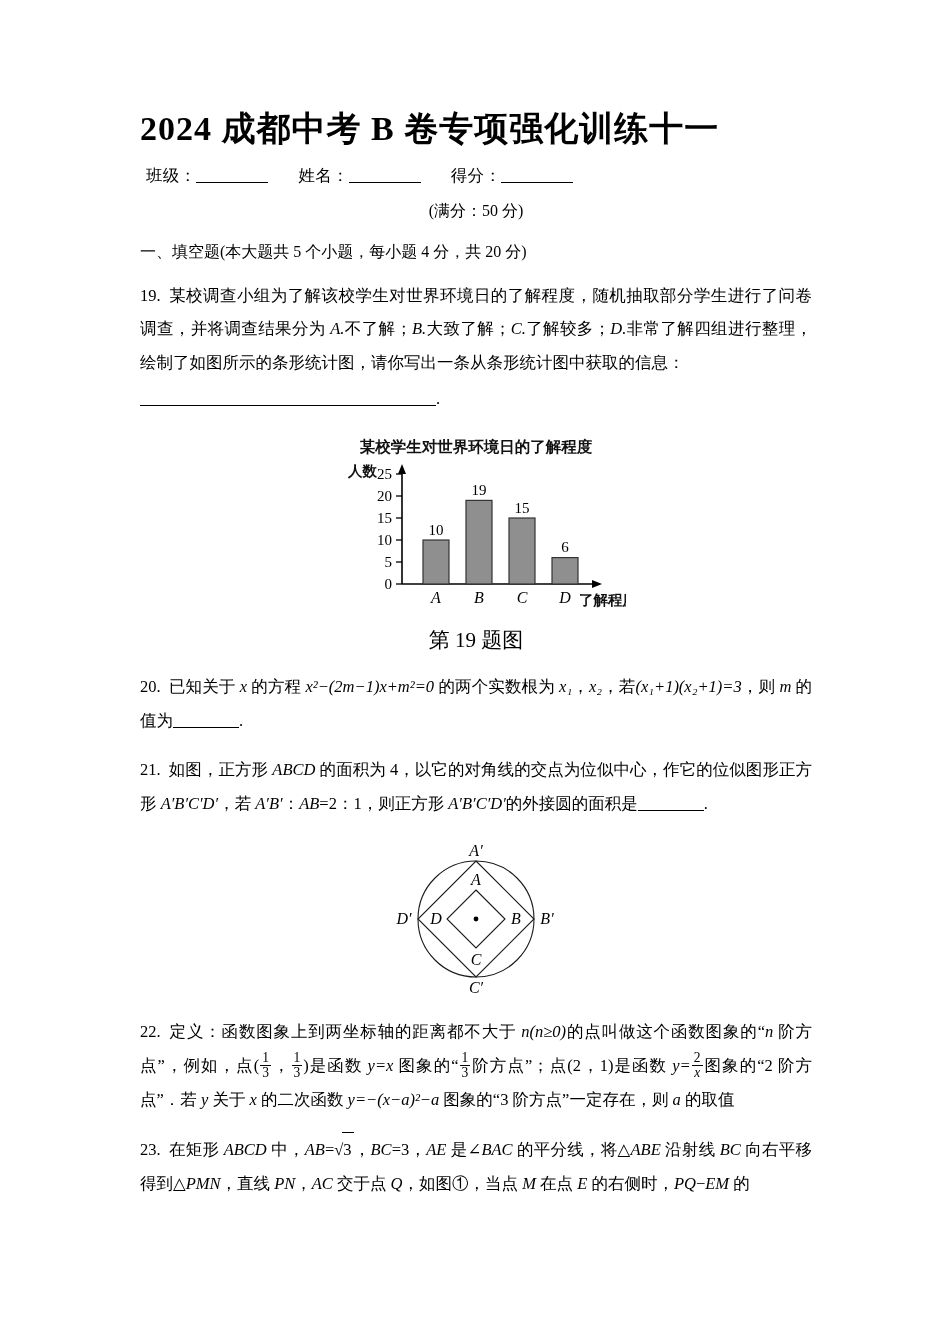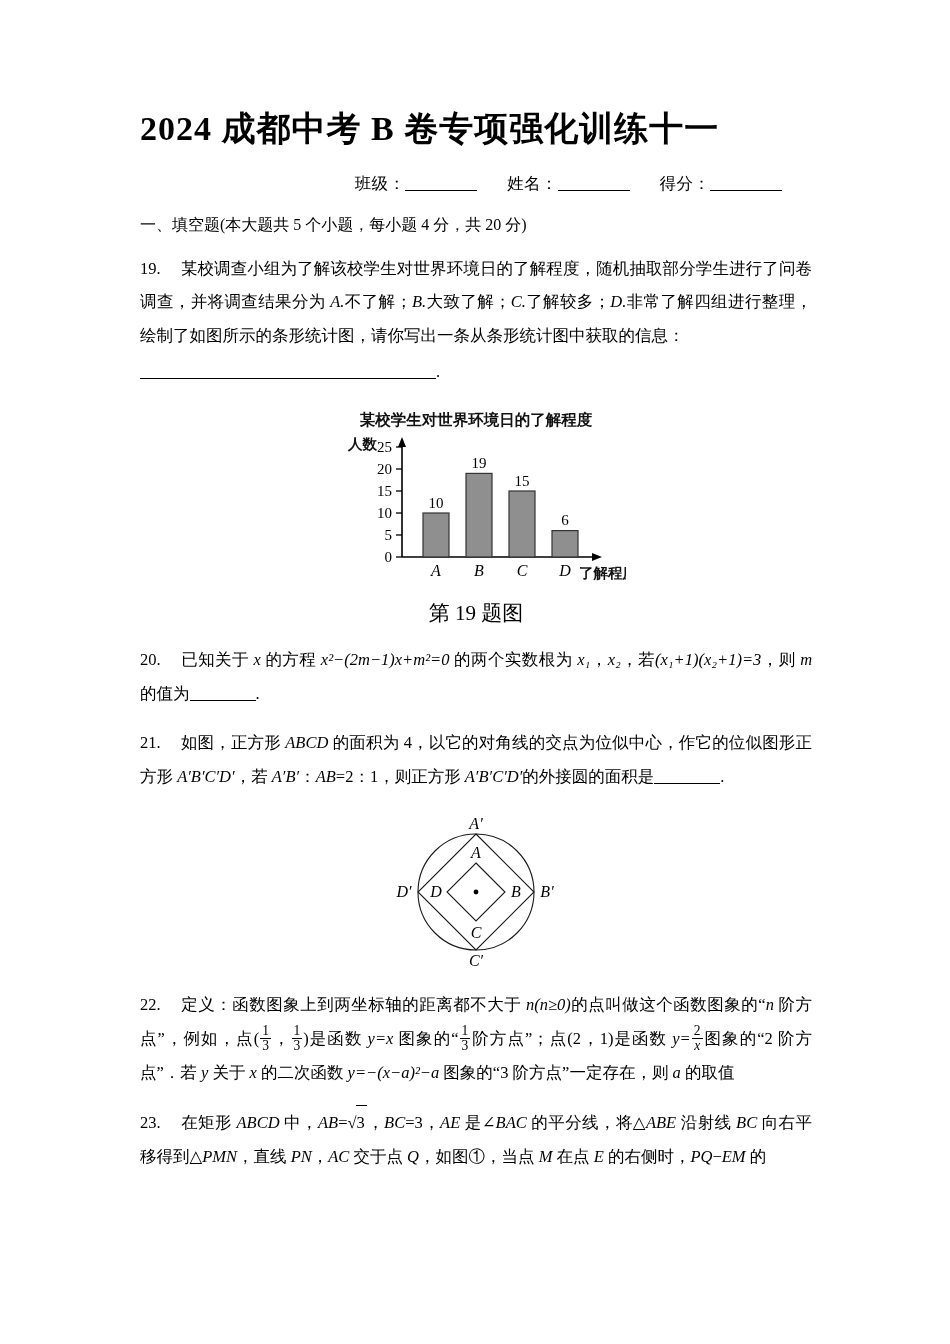--- a/index.html
+++ b/index.html
@@ -35,25 +35,24 @@
     font-weight: bold;
     font-size: 34px;
     letter-spacing: 1px;
     margin-top: 108px;
     line-height: 1.25;
     white-space: nowrap;
   }
 
   
   .info-line {
-    margin-top: 22px;
+    margin-top: 14px;
     font-size: 16.5px;
     padding-left: 6px;
     letter-spacing: 0.3px;
-    text-align: right;
   }
   .info-line .field {
     margin-right: 30px;
     white-space: nowrap;
   }
   .blank-u {
     display: inline-block;
     border-bottom: 1px solid #000;
     width: 72px;
     height: 14px;
@@ -76,21 +75,21 @@
   }
 
   
   .question {
     margin-top: 16px;
     font-size: 16.5px;
     line-height: 2.05;
     text-align: justify;
     text-justify: inter-ideograph;
   }
-  .qnum { margin-right: 16px; }
+  .qnum { margin-right: 4px; }
   i, .it {
     font-style: italic;
     font-family: "Liberation Serif", "DejaVu Serif", serif;
   }
   .ans-blank {
     display: inline-block;
     border-bottom: 1px solid #000;
     width: 66px;
     height: 13px;
     vertical-align: -2px;
@@ -175,20 +174,21 @@
 
 <div class="page">
   <div class="content">
 
     <div class="doc-title">2024 成都中考 B 卷专项强化训练十一</div>
 
     <div class="info-line">
       <span class="field"><span>班级：</span><span class="blank-u"></span></span><span class="field"><span>姓名：</span><span class="blank-u"></span></span><span class="field"><span>得分：</span><span class="blank-u"></span></span>
     </div>
 
+    <div class="fullscore">(满分：50 分)</div>
 
     <div class="section-head"><span class="sec-name">一、填空题</span><span>(本大题共 5 个小题，每小题 4 分，共 20 分)</span></div>
 
     <div class="question">
       <span class="qnum">19.</span>
       <span>某校调查小组为了解该校学生对世界环境日的了解程度，随机抽取部分学生进行了问卷</span><span>调查，并将调查结果分为 </span><i>A.</i><span>不了解；</span><i>B.</i><span>大致了解；</span><i>C.</i><span>了解较多；</span><i>D.</i><span>非常了解四组进行整理，</span><span>绘制了如图所示的条形统计图，请你写出一条从条形统计图中获取的信息：</span>
       <div style="margin-top:2px;"><span class="long-blank"></span><span>.</span></div>
     </div>
 
     <div class="figure-wrap">

